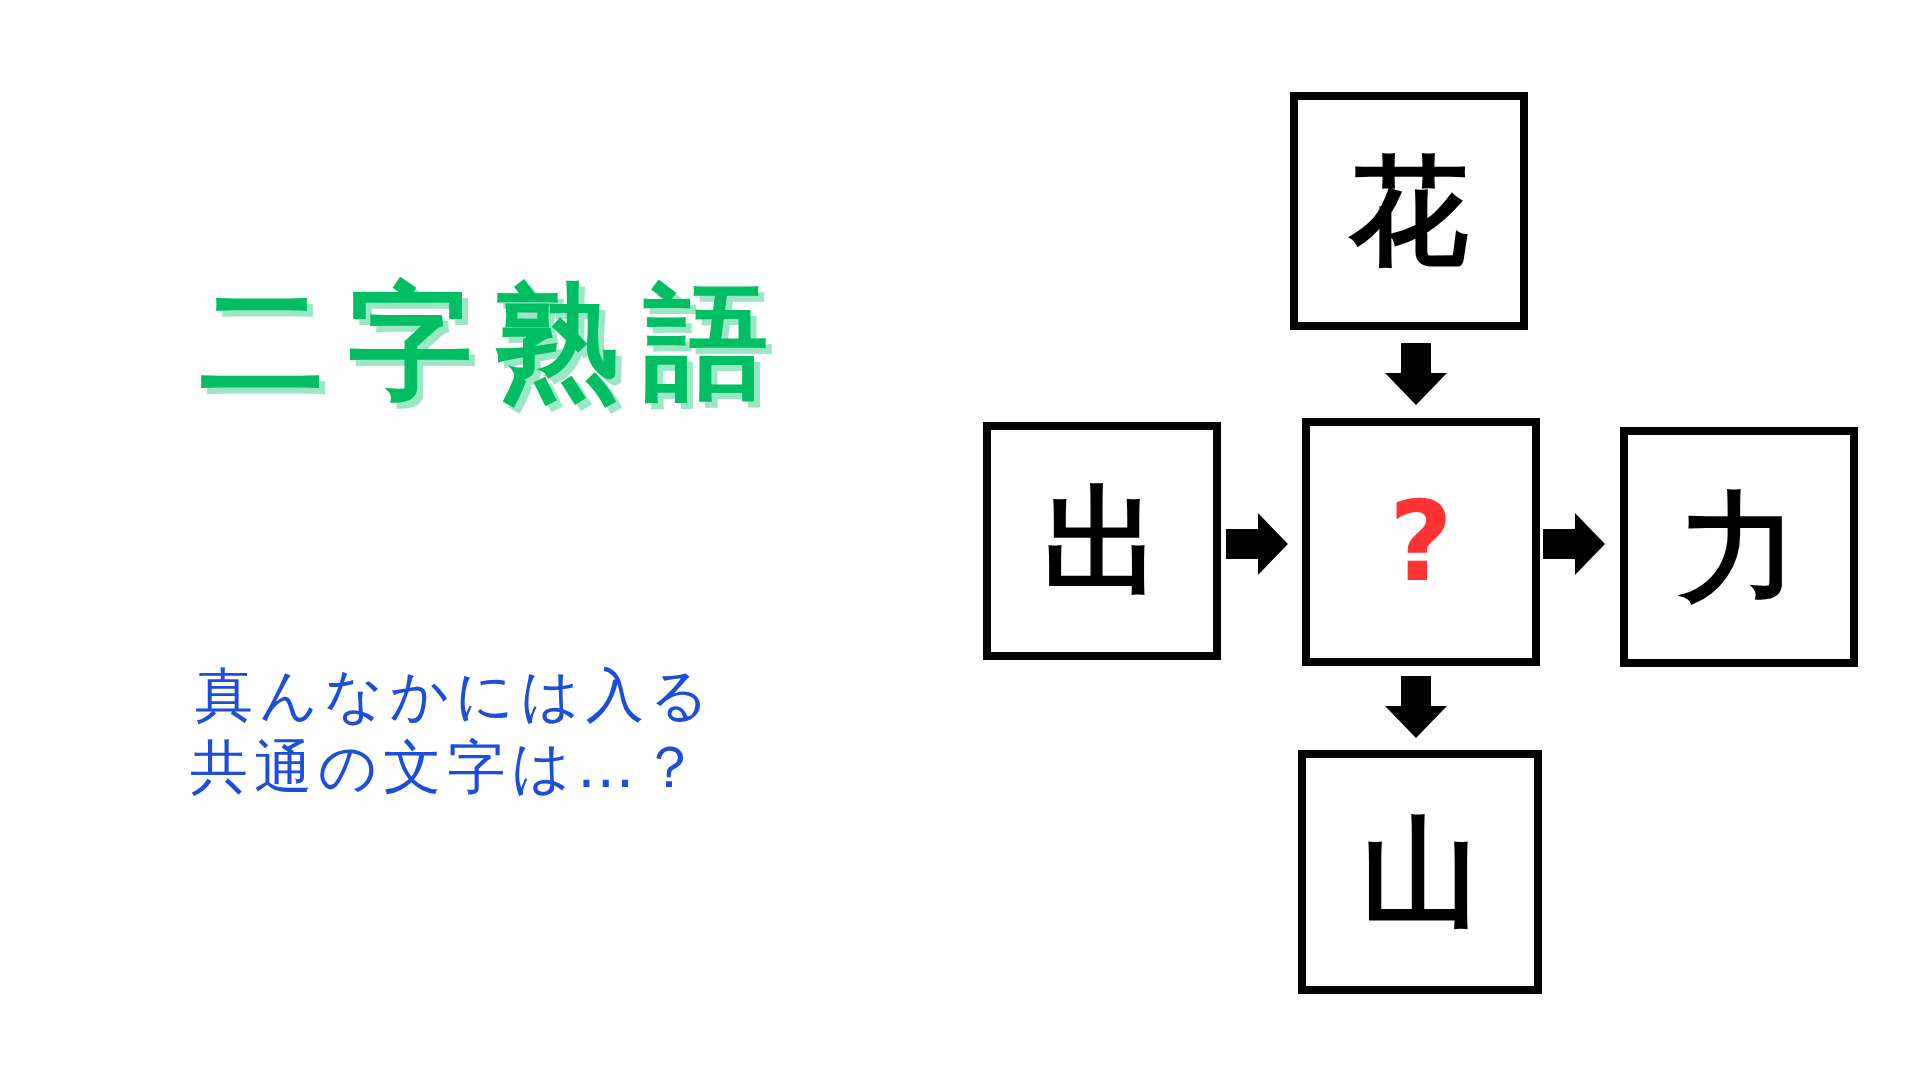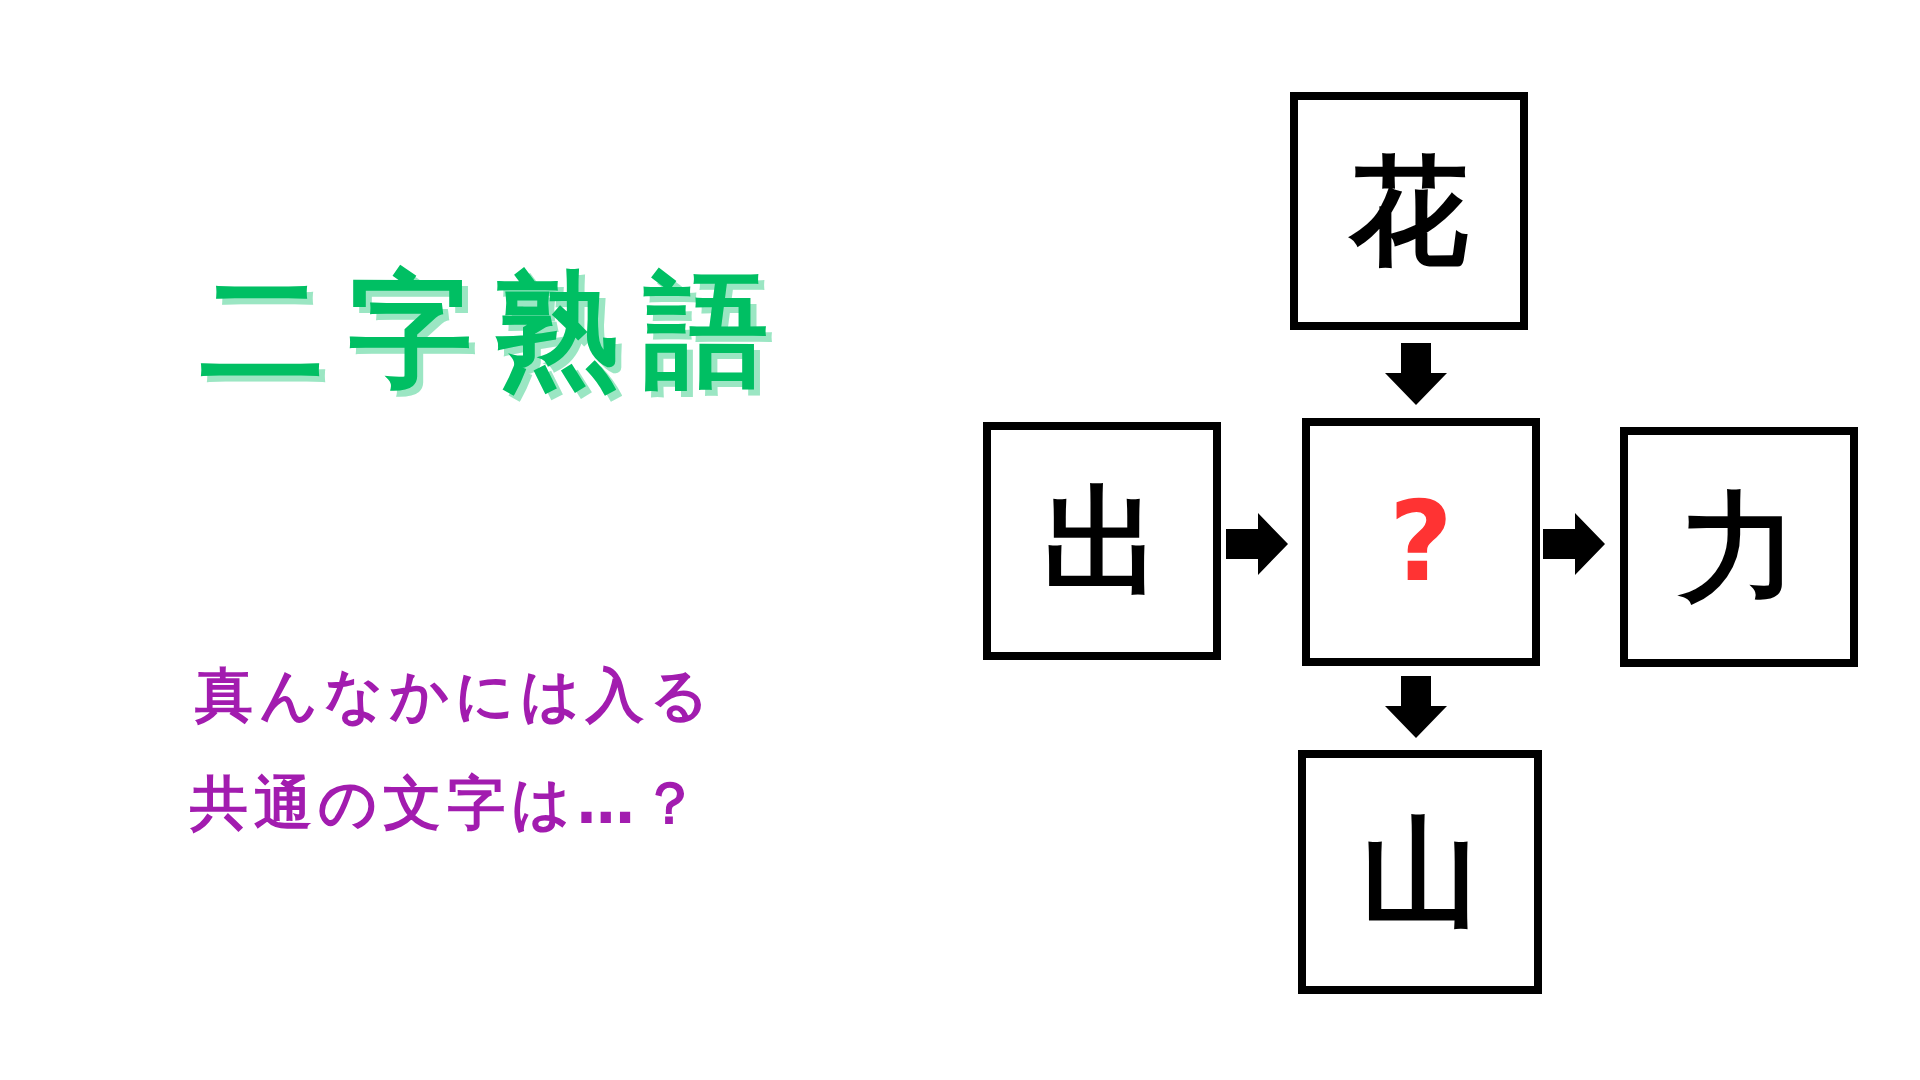--- a/index.html
+++ b/index.html
@@ -21,43 +21,43 @@
     .title-line {
       position: absolute;
       color: #00bf63;
       font-weight: bold;
       white-space: nowrap;
       text-shadow: 6px 6px 0 #9be6c3;
       letter-spacing: 0;
     }
     .title-1 {
       left: 200px;
-      top: 260px;
+      top: 272px;
       font-size: 124px;
       line-height: 140px;
       letter-spacing: 24px;
     }
     .title-2 {
       left: 56px;
       top: 432px;
       font-size: 124px;
       line-height: 140px;
       letter-spacing: 6px;
     }
     .subtitle {
       position: absolute;
-      color: #a21caf;
-      font-weight: bold;
+      color: #1d4ed8;
+      font-weight: normal;
       white-space: nowrap;
       font-size: 58px;
       line-height: 70px;
       letter-spacing: 6px;
     }
     .subtitle-1 { left: 195px; top: 660px; }
-    .subtitle-2 { left: 190px; top: 732px; margin-top: 36px; }
+    .subtitle-2 { left: 190px; top: 732px; }
 
     
     .box {
       position: absolute;
       box-sizing: border-box;
       border: 8px solid #000000;
       background: #ffffff;
       display: flex;
       align-items: center;
       justify-content: center;

